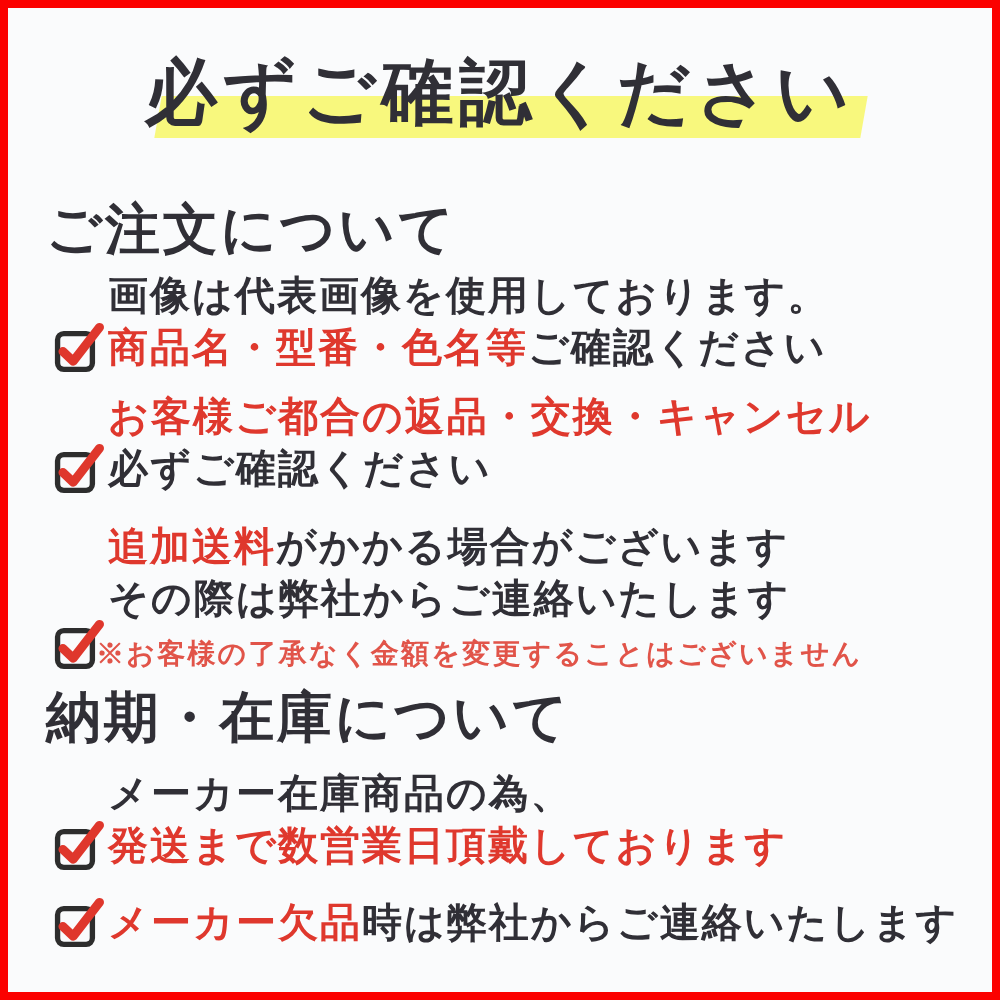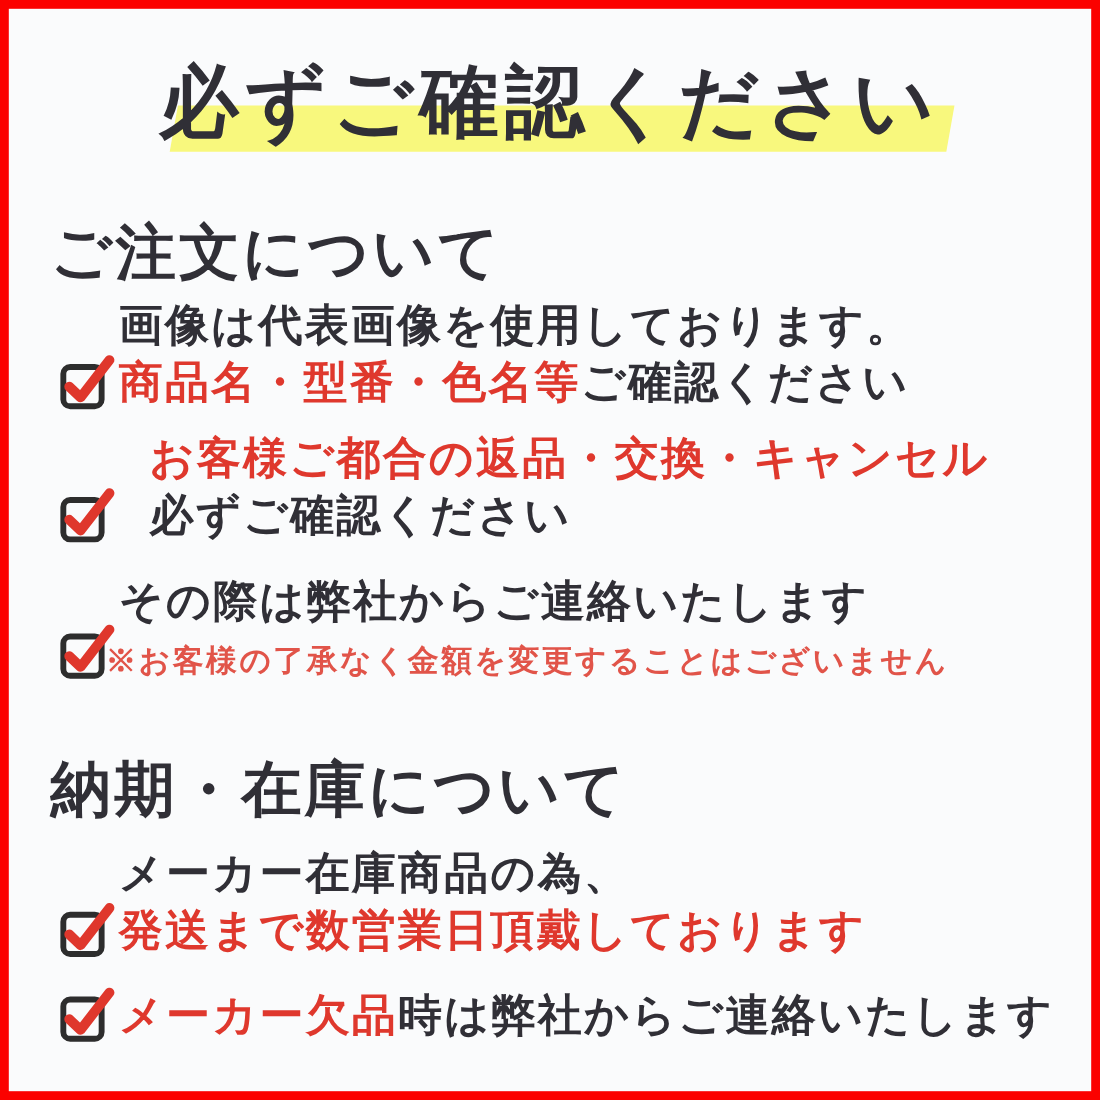--- a/index.html
+++ b/index.html
@@ -48,21 +48,21 @@
   .section-heading {
     left: 38px;
     font-size: 55px;
     font-weight: 700;
     letter-spacing: 0.05em;
     line-height: 1.15;
     white-space: nowrap;
   }
   .content > :nth-child(1) { top: 190px; }  
   .content > :nth-child(2) { top: 262px; }  
-  .content > :nth-child(3) { top: 383px; gap: 28px; }  
+  .content > :nth-child(3) { top: 383px; }  
   .content > :nth-child(4) { top: 513px; }  
   .content > :nth-child(5) { top: 678px; text-align: right; }  
   .content > :nth-child(6) { top: 760px; }  
   .content > :nth-child(7) { top: 884px; }  
 
   .item {
     left: 46px;
     display: flex;
     align-items: flex-end;
   }
@@ -128,20 +128,21 @@
         </div>
       </div>
       <div class="item">
         <span class="checkbox">
           <svg viewBox="0 0 56 56" width="50" height="54">
             <rect x="4" y="13" width="39" height="40" rx="7" fill="none" stroke="#2d2d2d" stroke-width="6"></rect>
             <path d="M10 33 L21.5 44 L51 6" fill="none" stroke="#df372c" stroke-width="10" stroke-linecap="round" stroke-linejoin="round"></path>
           </svg>
         </span>
         <div class="item-text">
+          <div class="line"><span class="seg red">追加送料</span><span class="seg">がかかる場合がございます</span></div>
           <div class="line"><span class="seg">その際は弊社からご連絡いたします</span></div>
           <div class="note">※お客様の了承なく金額を変更することはございません</div>
         </div>
       </div>
       <div class="section-heading">納期・在庫について</div>
       <div class="item">
         <span class="checkbox">
           <svg viewBox="0 0 56 56" width="50" height="54">
             <rect x="4" y="13" width="39" height="40" rx="7" fill="none" stroke="#2d2d2d" stroke-width="6"></rect>
             <path d="M10 33 L21.5 44 L51 6" fill="none" stroke="#df372c" stroke-width="10" stroke-linecap="round" stroke-linejoin="round"></path>

